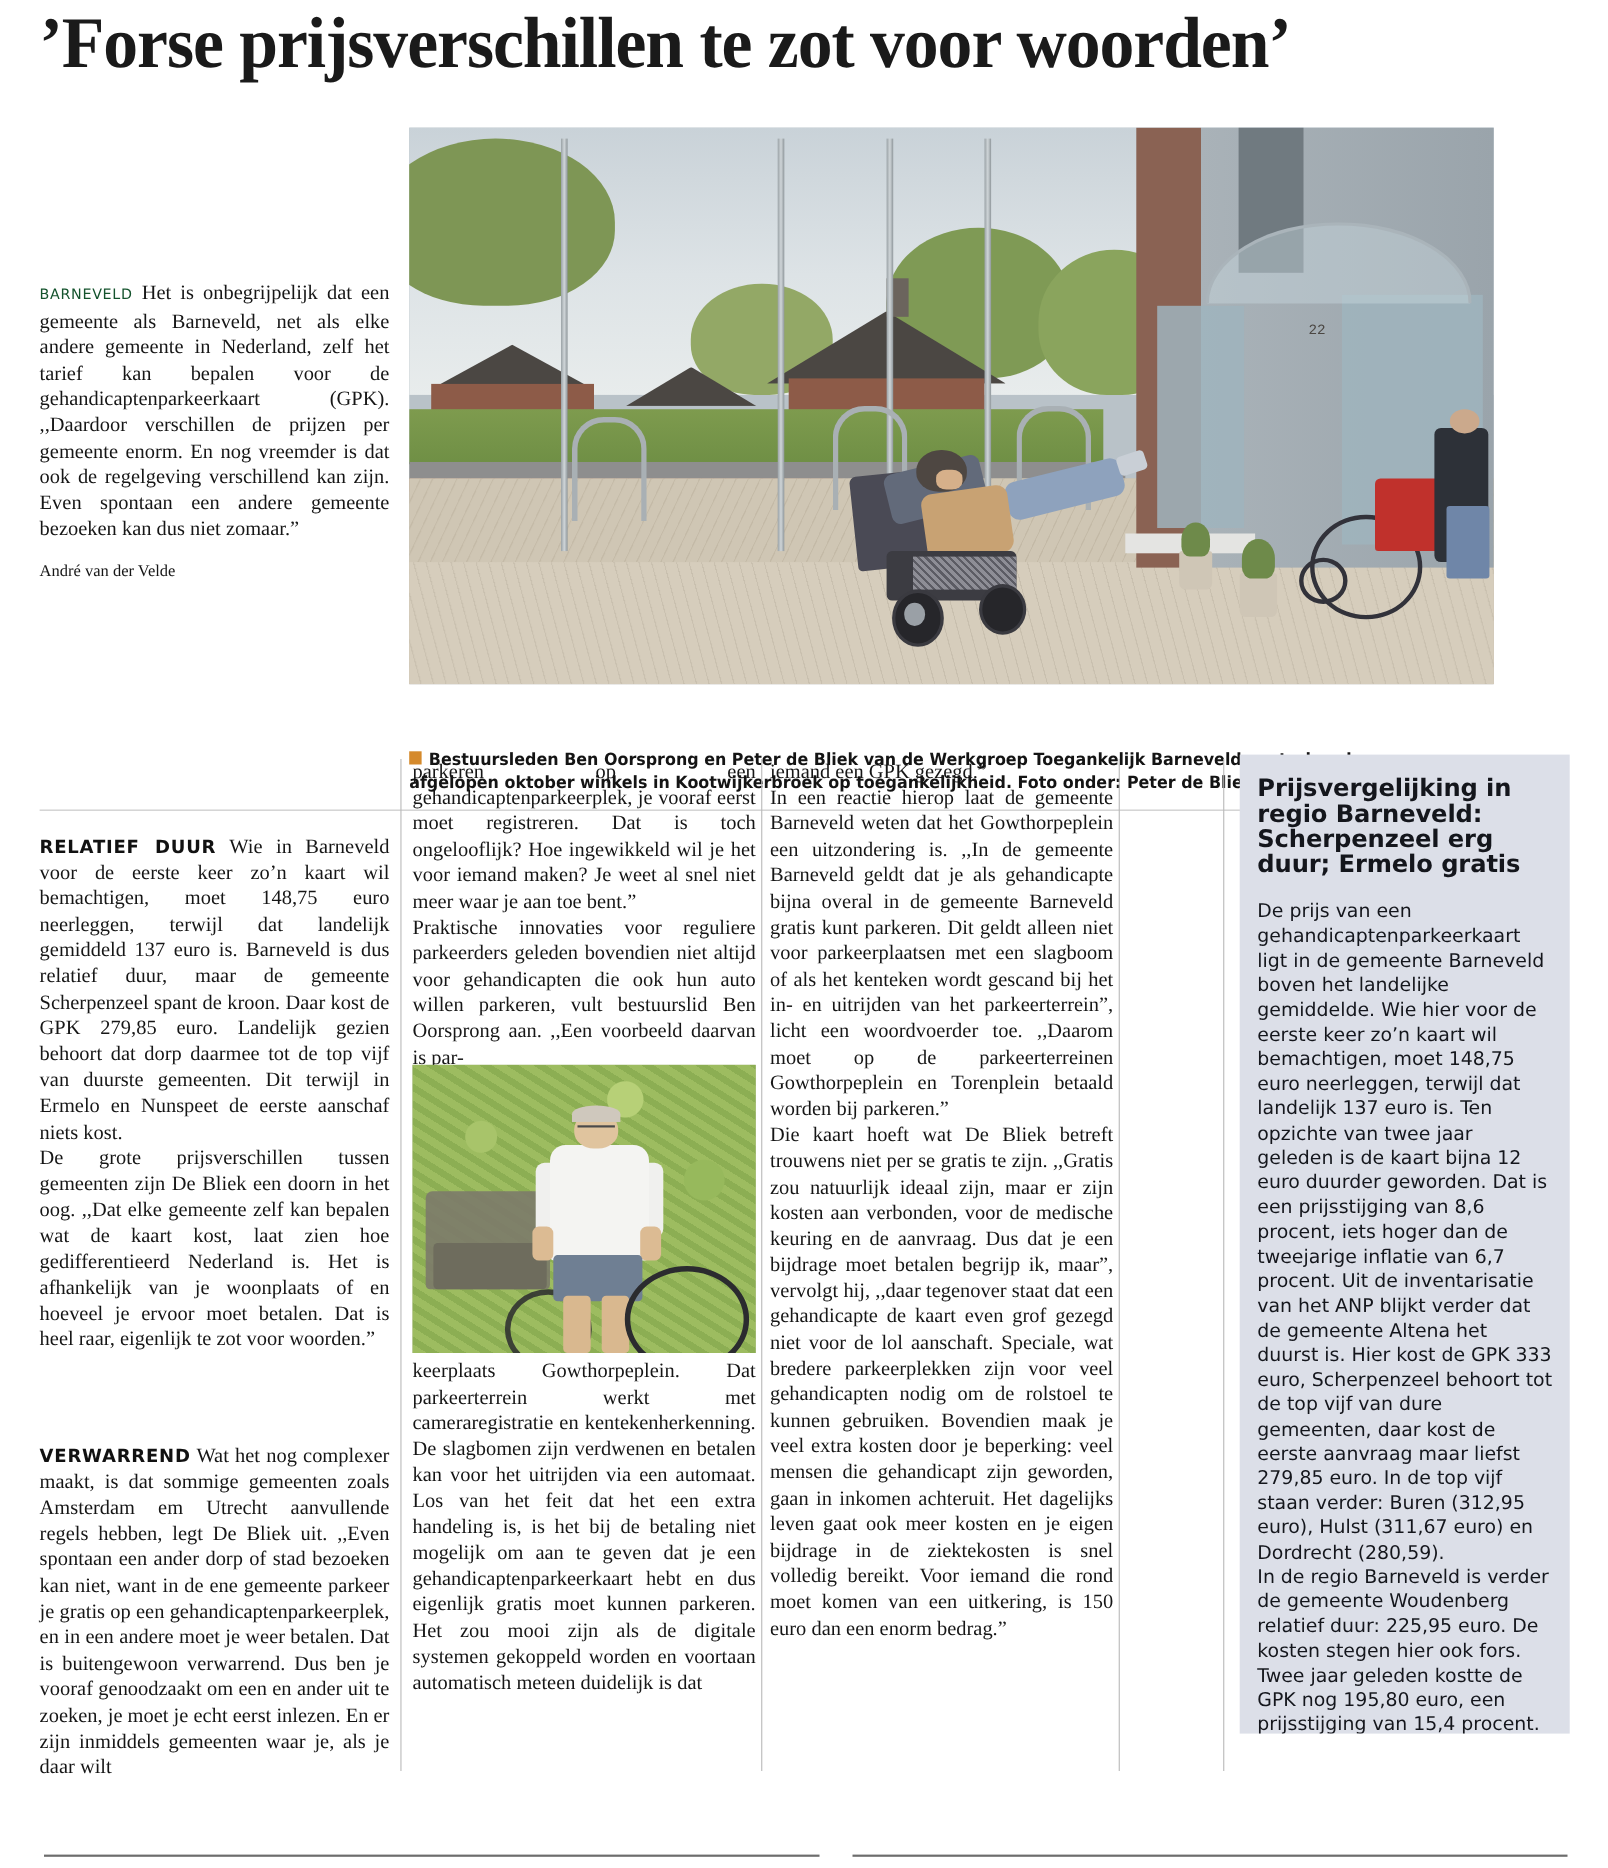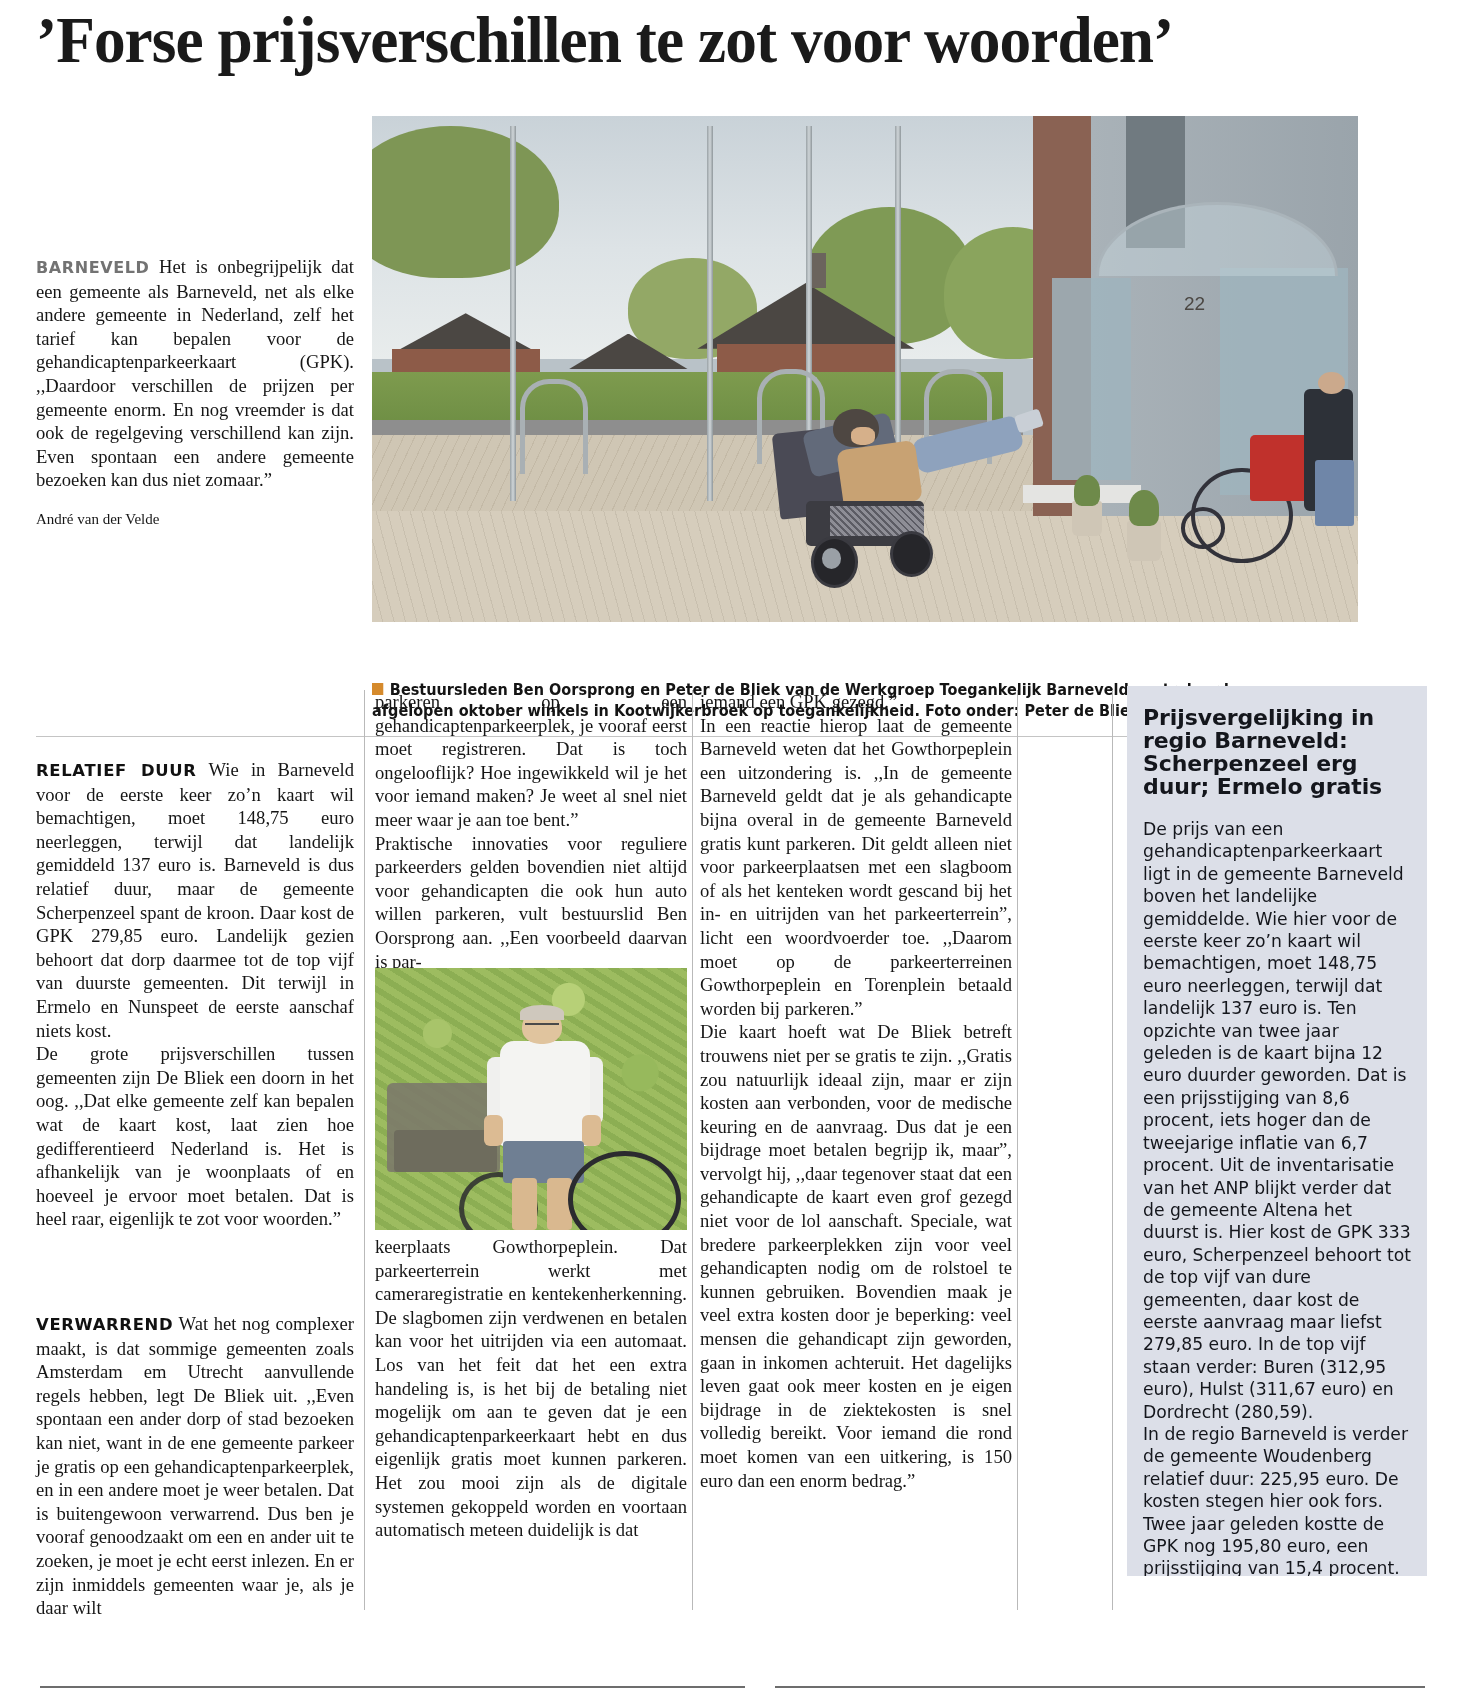--- a/index.html
+++ b/index.html
@@ -46,24 +46,24 @@
     text-align:justify;
     text-justify:inter-word;
     hyphens:auto;
     color:#161616;
   }
   .col p{margin:0 0 0 0;}
   .col p + p{margin-top:0;}
   .para-gap{margin-top:17px !important;}
   .dateline{
     font-family:"DejaVu Sans", sans-serif;
-    font-weight:bold;
-    font-size:16px;
+    font-weight:normal;
+    font-size:13px;
     letter-spacing:0.6px;
-    color:#737373;
+    color:#14532d;
   }
   .kicker{
     font-family:"DejaVu Sans", sans-serif;
     font-weight:bold;
     font-size:16.4px;
     letter-spacing:0.7px;
     color:#111;
   }
   .byline{
     font-size:15px;
@@ -136,21 +136,21 @@
       #d0c7b6;}
   
   .p1-bld{position:absolute;right:0;top:0;width:33%;height:79%;
     background:linear-gradient(to right,#8a6253 0%,#8a6253 18%,#a9b2b8 18%,#9aa4ab 100%);}
   .p1-bld-grey{position:absolute;right:17.5%;top:0;width:6%;height:26%;background:#707a80;}
   .p1-glass{position:absolute;background:#9fb4bd;opacity:.85;}
   .p1-canopy{position:absolute;right:2%;top:17%;width:24%;height:14%;
     border:3px solid #aab4ba;border-bottom:none;
     border-radius:50% 50% 0 0 / 100% 100% 0 0;background:rgba(200,215,222,.45);}
   .p1-num{position:absolute;right:15.5%;top:35%;color:#4b4743;
-    font-family:Liberation Sans, sans-serif;font-size:19px;}
+    font-family:Liberation Mono, monospace;font-size:13px;}
   
   .p1-pole{position:absolute;top:2%;width:6px;height:74%;
     background:linear-gradient(to right,#9aa2a6,#cfd5d8,#8f979b);}
   .p1-hoop{position:absolute;width:58px;height:90px;
     border:5px solid #a9b0b4;border-bottom:none;border-radius:29px 29px 0 0;}
   
   .p1-chairback{position:absolute;left:41%;top:62%;width:7.5%;height:17%;
     background:#4a4a55;border-radius:6px 10px 4px 4px;transform:rotate(-6deg);}
   .p1-cushion{position:absolute;left:44%;top:60.5%;width:9%;height:9%;
     background:#626a7a;border-radius:8px;transform:rotate(-14deg);}
@@ -339,21 +339,21 @@
     <p><span class="kicker">RELATIEF DUUR</span><span> Wie in Barneveld voor de eerste keer zo’n kaart wil bemachtigen, moet 148,75 euro neerleggen, terwijl dat landelijk gemiddeld 137 euro is. Barneveld is dus relatief duur, maar de gemeente Scherpenzeel spant de kroon. Daar kost de GPK 279,85 euro. Landelijk gezien behoort dat dorp daarmee tot de top vijf van duurste gemeenten. Dit terwijl in Ermelo en Nunspeet de eerste aanschaf niets kost.</span></p>
     <p>De grote prijsverschillen tussen gemeenten zijn De Bliek een doorn in het oog. ,,Dat elke gemeente zelf kan bepalen wat de kaart kost, laat zien hoe gedifferentieerd Nederland is. Het is afhankelijk van je woonplaats of en hoeveel je ervoor moet betalen. Dat is heel raar, eigenlijk te zot voor woorden.”</p>
   </div>
 
   <div class="col" id="col1c">
     <p><span class="kicker">VERWARREND</span><span> Wat het nog complexer maakt, is dat sommige gemeenten zoals Amsterdam em Utrecht aanvullende regels hebben, legt De Bliek uit. ,,Even spontaan een ander dorp of stad bezoeken kan niet, want in de ene gemeente parkeer je gratis op een gehandicaptenparkeerplek, en in een andere moet je weer betalen. Dat is buitengewoon verwarrend. Dus ben je vooraf genoodzaakt om een en ander uit te zoeken, je moet je echt eerst inlezen. En er zijn inmiddels gemeenten waar je, als je daar wilt</span></p>
   </div>
 
   <div class="col" id="col2">
     <p>parkeren op een gehandicaptenparkeerplek, je vooraf eerst moet registreren. Dat is toch ongelooflijk? Hoe ingewikkeld wil je het voor iemand maken? Je weet al snel niet meer waar je aan toe bent.”</p>
-    <p>Praktische innovaties voor reguliere parkeerders gelden bovendien niet altijd voor gehandicapten die ook hun auto willen parkeren, vult bestuurslid Ben Oorsprong aan. ,,Een voorbeeld daarvan is par-</p>
+    <p>Praktische innovaties voor reguliere parkeerders geleden bovendien niet altijd voor gehandicapten die ook hun auto willen parkeren, vult bestuurslid Ben Oorsprong aan. ,,Een voorbeeld daarvan is par-</p>
   </div>
 
   <div class="photo2">
     <div class="p2-hedge"></div>
     <div class="p2-bench"></div>
     <div class="p2-bench2"></div>
     <div class="p2-wheel2"></div>
     <div class="p2-armL"></div>
     <div class="p2-armR"></div>
     <div class="p2-shirt"></div>

